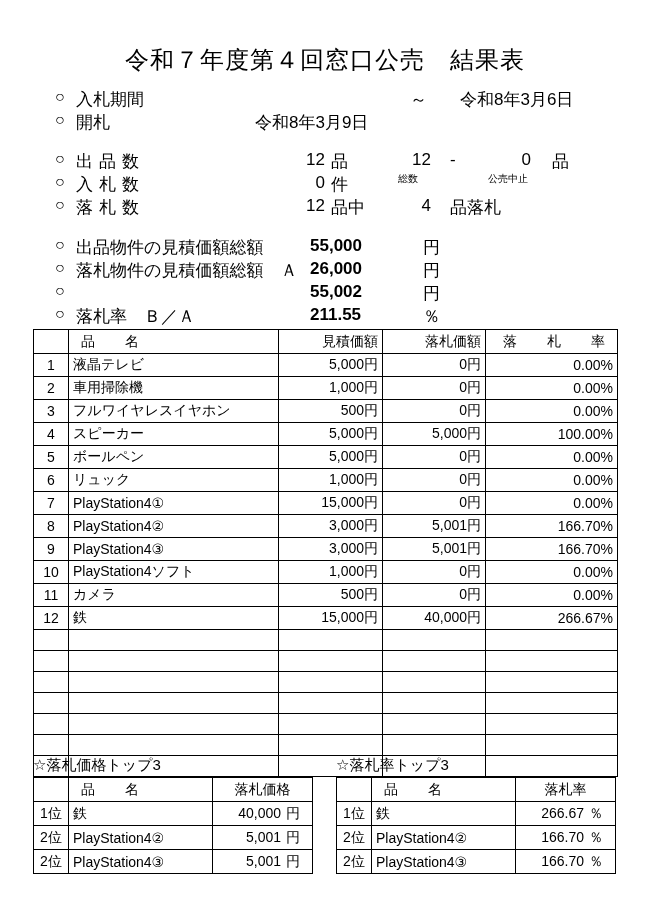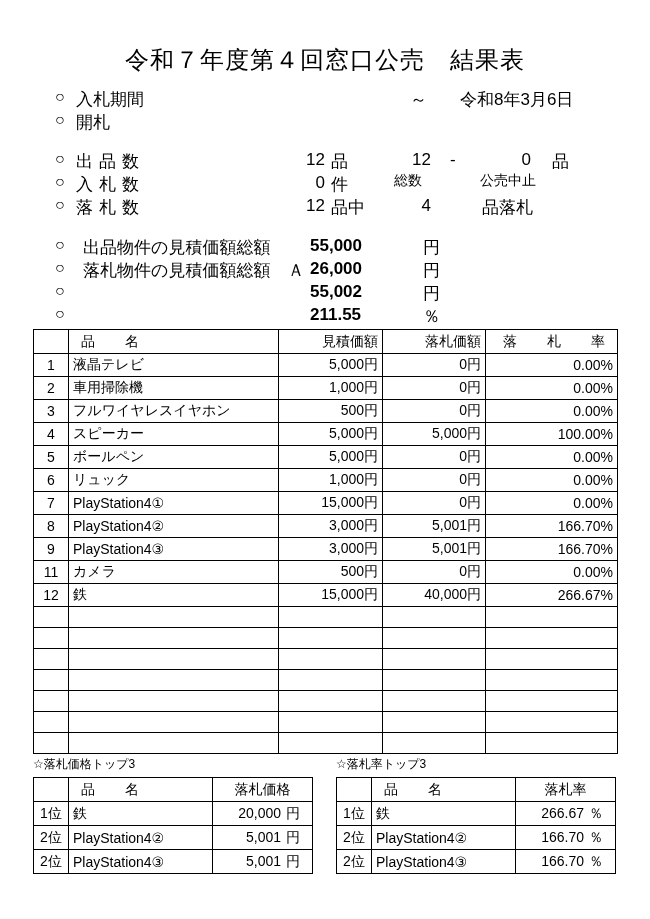--- a/index.html
+++ b/index.html
@@ -109,38 +109,38 @@
     text-align: right;
     top: 0;
   }
   .srow .c-unit2 {
     position: absolute;
     left: 497px;
     top: 0;
   }
   .tiny {
     position: absolute;
-    font-size: 14px;
+    font-size: 10px;
     white-space: nowrap;
   }
   .tiny.t-total {
     left: 330px;
     top: 22px;
     width: 46px;
     text-align: center;
   }
   .tiny.t-cancel {
     left: 415px;
     top: 22px;
     width: 76px;
     text-align: center;
   }
   .srow .m-label {
     position: absolute;
-    left: 28px;
+    left: 21px;
     top: 0;
   }
   .srow .m-val {
     position: absolute;
     left: 255px;
     width: 105px;
     top: 0;
     font-weight: bold;
   }
   .srow .m-unit {
@@ -180,21 +180,21 @@
     text-align: center;
     height: 24px;
   }
   .main-table thead .h-name,
   .main-table thead .h-rate { letter-spacing: 8px; text-indent: 8px; }
   .main-table tbody tr.empty td { height: 21px; }
 
   
   .bt-title {
     position: absolute;
-    font-size: 12px;
+    font-size: 15px;
     white-space: nowrap;
   }
   .bt-title.left  { left: 33px;  top: 756px; }
   .bt-title.right { left: 336px; top: 756px; }
 
   .bottom-table {
     position: absolute;
     border: 1.5px solid #000;
   }
   .bottom-table.left  { left: 33px;  top: 777px; width: 279px; }
@@ -237,20 +237,21 @@
     <div class="srow" style="top:0;">
       <span class="bullet">○</span>
       <span class="label">入札期間</span>
       <span class="tilde">～</span>
       <span class="v2">令和8年3月6日</span>
     </div>
 
     <div class="srow">
       <span class="bullet">○</span>
       <span class="label">開札</span>
+      <span class="v1">令和8年3月9日</span>
     </div>
 
     <div style="height:16px;"></div>
 
     <div class="srow">
       <span class="bullet">○</span>
       <span class="label spaced">出品数</span>
       <span class="c-a">12</span>
       <span class="c-unit">品</span>
       <span class="c-b">12</span>
@@ -267,21 +268,21 @@
       <span class="c-a">0</span>
       <span class="c-unit">件</span>
     </div>
 
     <div class="srow">
       <span class="bullet">○</span>
       <span class="label spaced">落札数</span>
       <span class="c-a">12</span>
       <span class="c-unit">品中</span>
       <span class="c-b">4</span>
-      <span class="c-dash" style="left:395px;margin-left:32px;">品落札</span>
+      <span class="c-dash" style="left:395px;">品落札</span>
     </div>
 
     <div style="height:17px;"></div>
 
     <div class="srow">
       <span class="bullet">○</span>
       <span class="m-label">出品物件の見積価額総額</span>
       <span class="m-val">55,000</span>
       <span class="m-unit">円</span>
     </div>
@@ -294,20 +295,21 @@
     </div>
 
     <div class="srow">
       <span class="bullet">○</span>
       <span class="m-val">55,002</span>
       <span class="m-unit">円</span>
     </div>
 
     <div class="srow">
       <span class="bullet">○</span>
+      <span class="m-label">落札率　Ｂ／Ａ</span>
       <span class="m-val">211.55</span>
       <span class="m-unit">％</span>
     </div>
 
   </div>
 
   <table class="main-table">
     <thead>
       <tr>
         <td class="col-no"></td>
@@ -375,20 +377,27 @@
           <td class="col-rate">166.70%</td>
         </tr>
         <tr>
           <td class="col-no">9</td>
           <td class="col-name">PlayStation4③</td>
           <td class="col-est">3,000円</td>
           <td class="col-win">5,001円</td>
           <td class="col-rate">166.70%</td>
         </tr>
         <tr>
+          <td class="col-no">10</td>
+          <td class="col-name">PlayStation4ソフト</td>
+          <td class="col-est">1,000円</td>
+          <td class="col-win">0円</td>
+          <td class="col-rate">0.00%</td>
+        </tr>
+        <tr>
           <td class="col-no">11</td>
           <td class="col-name">カメラ</td>
           <td class="col-est">500円</td>
           <td class="col-win">0円</td>
           <td class="col-rate">0.00%</td>
         </tr>
         <tr>
           <td class="col-no">12</td>
           <td class="col-name">鉄</td>
           <td class="col-est">15,000円</td>
@@ -453,21 +462,21 @@
       <tr>
         <td class="b-rank"></td>
         <td class="b-name bh-name">品　名</td>
         <td class="b-val" style="text-align:center;margin-left:8px;">落札価格</td>
       </tr>
     </thead>
     <tbody id="top-price-tbody">
         <tr>
           <td class="b-rank">1位</td>
           <td class="b-name">鉄</td>
-          <td class="b-val"><span class="amt">20,000</span><span class="unit">円</span></td>
+          <td class="b-val"><span class="amt">40,000</span><span class="unit">円</span></td>
         </tr>
         <tr>
           <td class="b-rank">2位</td>
           <td class="b-name">PlayStation4②</td>
           <td class="b-val"><span class="amt">5,001</span><span class="unit">円</span></td>
         </tr>
         <tr>
           <td class="b-rank">2位</td>
           <td class="b-name">PlayStation4③</td>
           <td class="b-val"><span class="amt">5,001</span><span class="unit">円</span></td>

